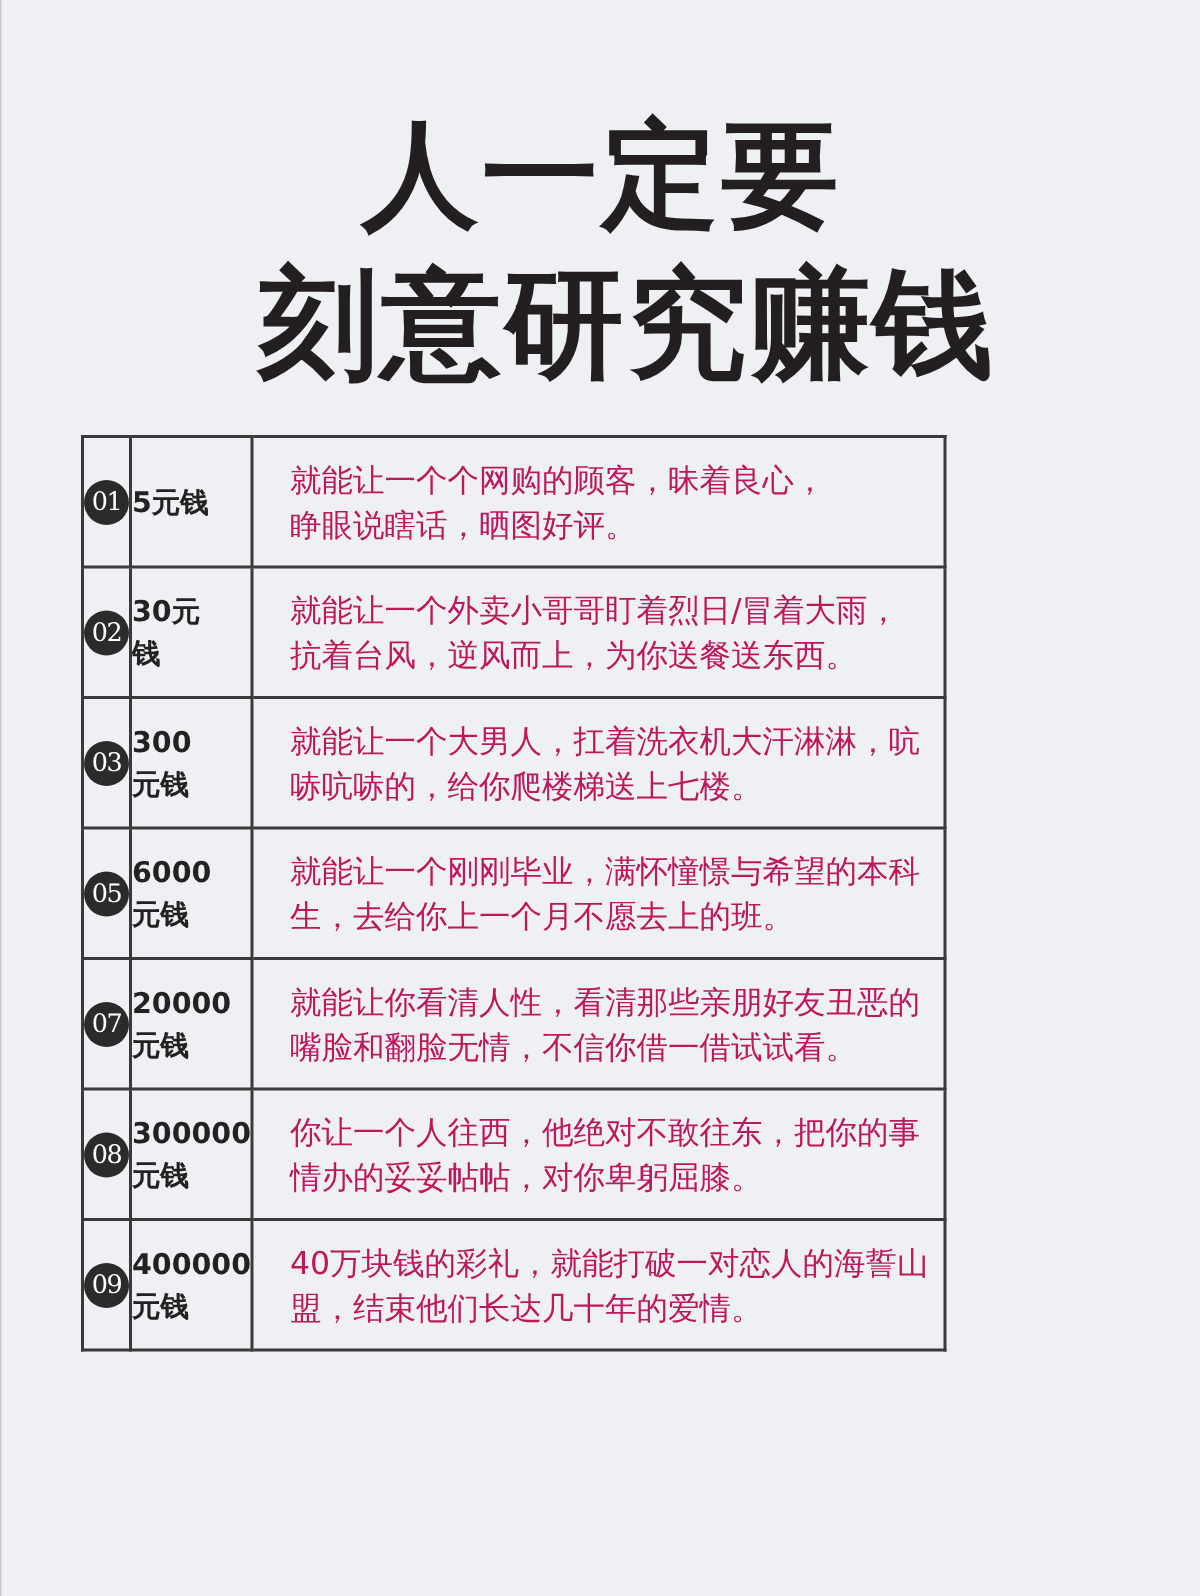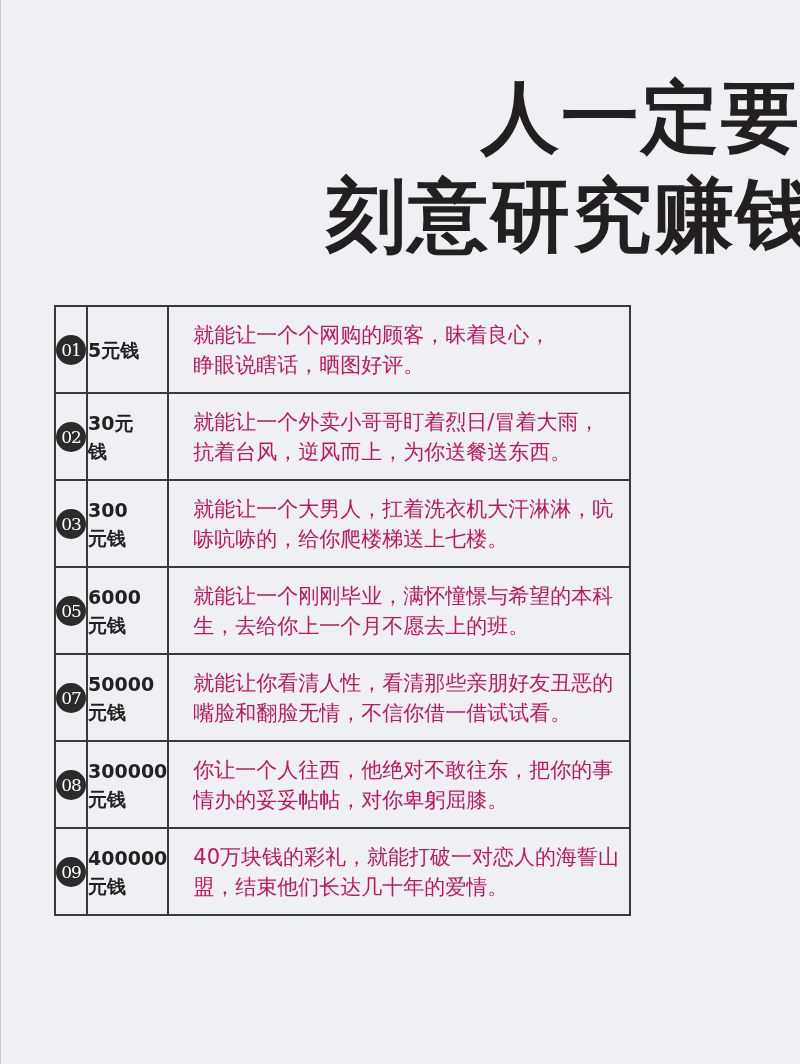--- a/index.html
+++ b/index.html
@@ -5,27 +5,27 @@
   html, body { margin:0; padding:0; }
   body {
     width:800px; height:1064px; overflow:hidden;
     background:#eff0f4;
     font-family:"DejaVu Sans", sans-serif;
     position:relative;
     border-left:1px solid #c8c8cc;
     box-sizing:border-box;
   }
   .title {
-    position:absolute; left:0; width:800px; text-align:right;
+    position:absolute; left:0; width:800px; text-align:center;
     font-weight:bold; color:#231f20; letter-spacing:2px;
   }
   .t1 { top:72px; font-size:78px; line-height:90px; }
   .t2 { top:170px; font-size:80px; line-height:92px;margin-left:17px; }
   table {
-    position:absolute; left:53px; top:305px;
+    position:absolute; left:53px; top:290px;
     width:558px; border-collapse:collapse;
     border:2px solid #3a3a3a;
     padding-left:36px;
   }
   td { border:2px solid #3a3a3a; height:85px; padding:0; vertical-align:middle; }
   td.num { width:50px; text-align:center; }
   td.amt { width:108px; text-align:left; font-weight:bold; font-size:19px; line-height:28px; color:#222; }
   td.desc { padding-left:24px; padding-right:10px; font-size:21px; line-height:30px; color:#be185d; }
   .circle {
     display:inline-block; width:30px; height:30px; border-radius:50%;
@@ -82,21 +82,21 @@
           <span class="line">元钱</span>
         </td>
         <td class="desc">
           <span class="line">就能让一个刚刚毕业，满怀憧憬与希望的本科</span>
           <span class="line">生，去给你上一个月不愿去上的班。</span>
         </td>
       </tr>
       <tr>
         <td class="num"><span class="circle">07</span></td>
         <td class="amt">
-          <span class="line">50000</span>
+          <span class="line">20000</span>
           <span class="line">元钱</span>
         </td>
         <td class="desc">
           <span class="line">就能让你看清人性，看清那些亲朋好友丑恶的</span>
           <span class="line">嘴脸和翻脸无情，不信你借一借试试看。</span>
         </td>
       </tr>
       <tr>
         <td class="num"><span class="circle">08</span></td>
         <td class="amt">

